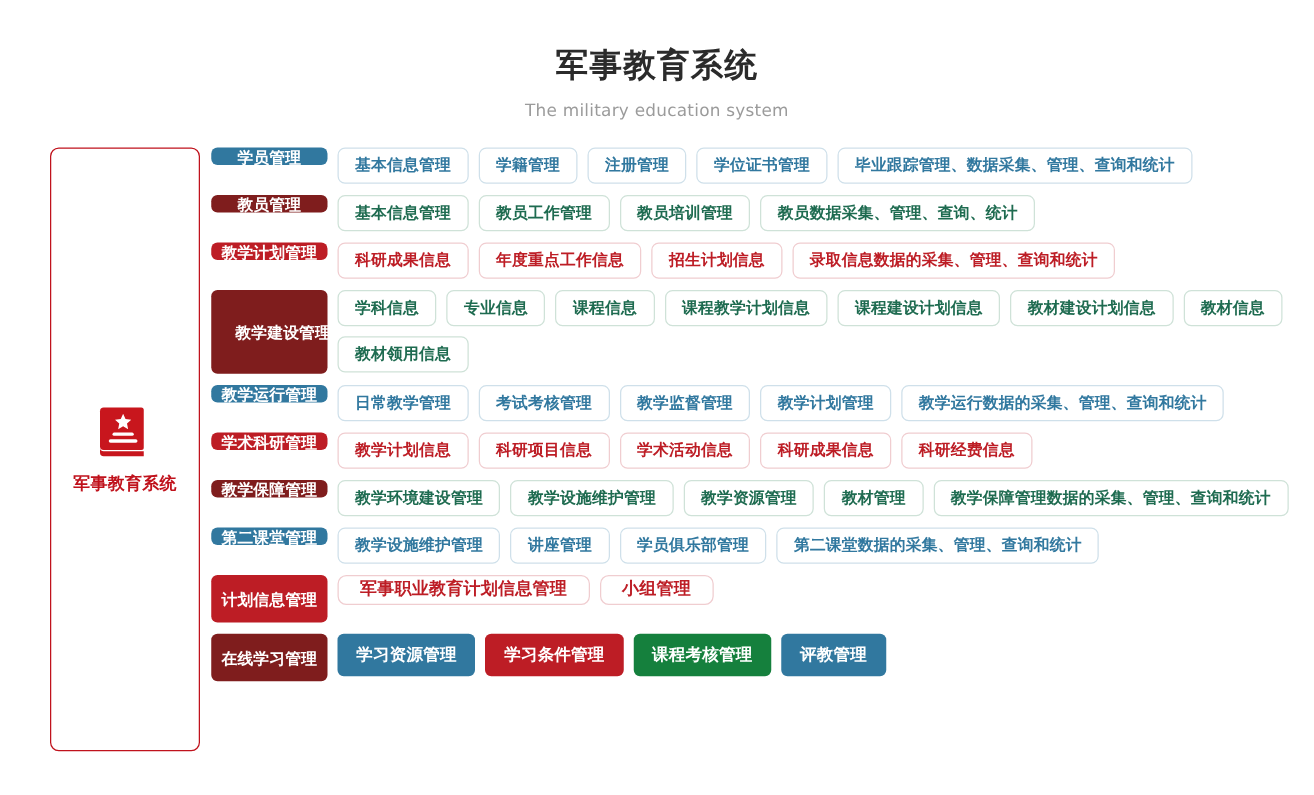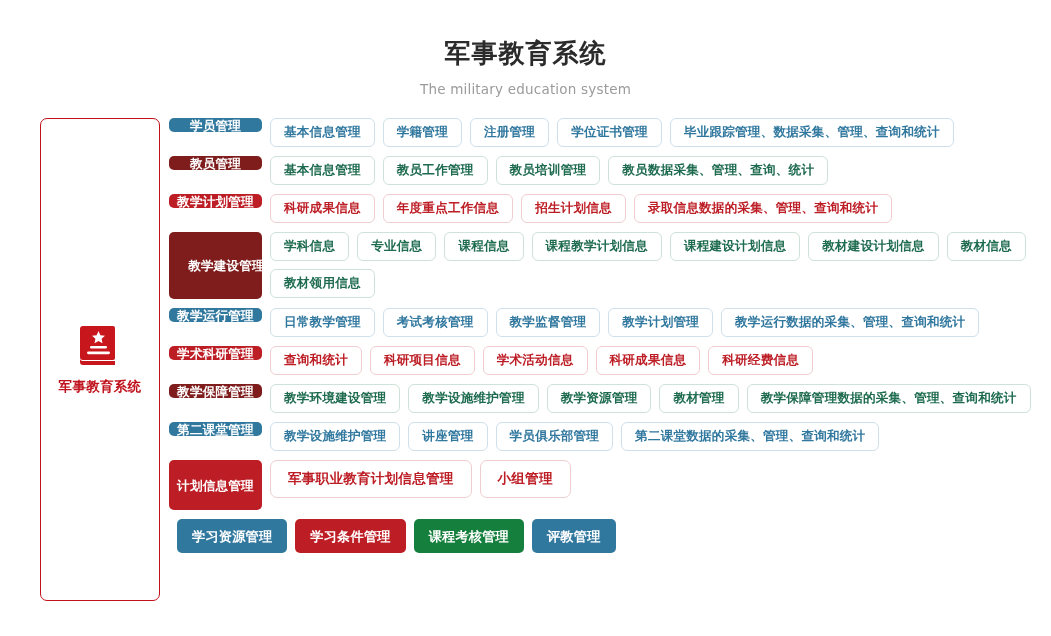--- a/index.html
+++ b/index.html
@@ -95,21 +95,21 @@
     display: flex;
     align-items: center;
     justify-content: center;
     text-align: center;
     letter-spacing: 0.2px;
     line-height: 1.2;
     white-space: nowrap;
   }
   .cat.h-std { height: 14px; }
   .cat.h-tall { height: 67px; padding-left: 22px; }
-  .cat.h-big { height: 50px; text-align: right; }
+  .cat.h-big { height: 38px; text-align: right; }
 
   .cat.blue  { background: #31789f; }
   .cat.green { background: #7f1d1d; }
   .cat.red   { background: #bd1d25; }
 
   .items {
     margin-left: 8px;
     display: flex;
     flex-wrap: wrap;
     align-content: flex-start;
@@ -131,21 +131,21 @@
     letter-spacing: 0.2px;
     white-space: nowrap;
     line-height: 1;
   }
   .item.blue  { border-color: #cfe0ea; color: #31789f; }
   .item.green { border-color: #cfe2d8; color: #1e6b50; }
   .item.red   { border-color: #f0cdd0; color: #bd1d25; }
 
   
   .item.big {
-    height: 38px;
+    height: 24px;
     padding: 0 17px;
     font-size: 13.6px;
     border-radius: 7px;
   }
 
   
   .item.filled {
     color: #ffffff;
     border: none;
     height: 34px;
@@ -228,21 +228,21 @@
           <div class="item blue">日常教学管理</div>
           <div class="item blue">考试考核管理</div>
           <div class="item blue">教学监督管理</div>
           <div class="item blue">教学计划管理</div>
           <div class="item blue">教学运行数据的采集、管理、查询和统计</div>
         </div>
       </div>
       <div class="row">
         <div class="cat red h-std">学术科研管理</div>
         <div class="items">
-          <div class="item red">查询和统计</div>
+          <div class="item red">教学计划信息</div>
           <div class="item red">科研项目信息</div>
           <div class="item red">学术活动信息</div>
           <div class="item red">科研成果信息</div>
           <div class="item red">科研经费信息</div>
         </div>
       </div>
       <div class="row">
         <div class="cat green h-std">教学保障管理</div>
         <div class="items">
           <div class="item green">教学环境建设管理</div>
@@ -262,20 +262,21 @@
         </div>
       </div>
       <div class="row">
         <div class="cat red h-big">计划信息管理</div>
         <div class="items">
           <div class="item red big">军事职业教育计划信息管理</div>
           <div class="item red big">小组管理</div>
         </div>
       </div>
       <div class="row">
+        <div class="cat green h-big">在线学习管理</div>
         <div class="items">
           <div class="item blue filled">学习资源管理</div>
           <div class="item red filled">学习条件管理</div>
           <div class="item green filled">课程考核管理</div>
           <div class="item blue filled">评教管理</div>
         </div>
       </div>
     </div>
 
 </div>

